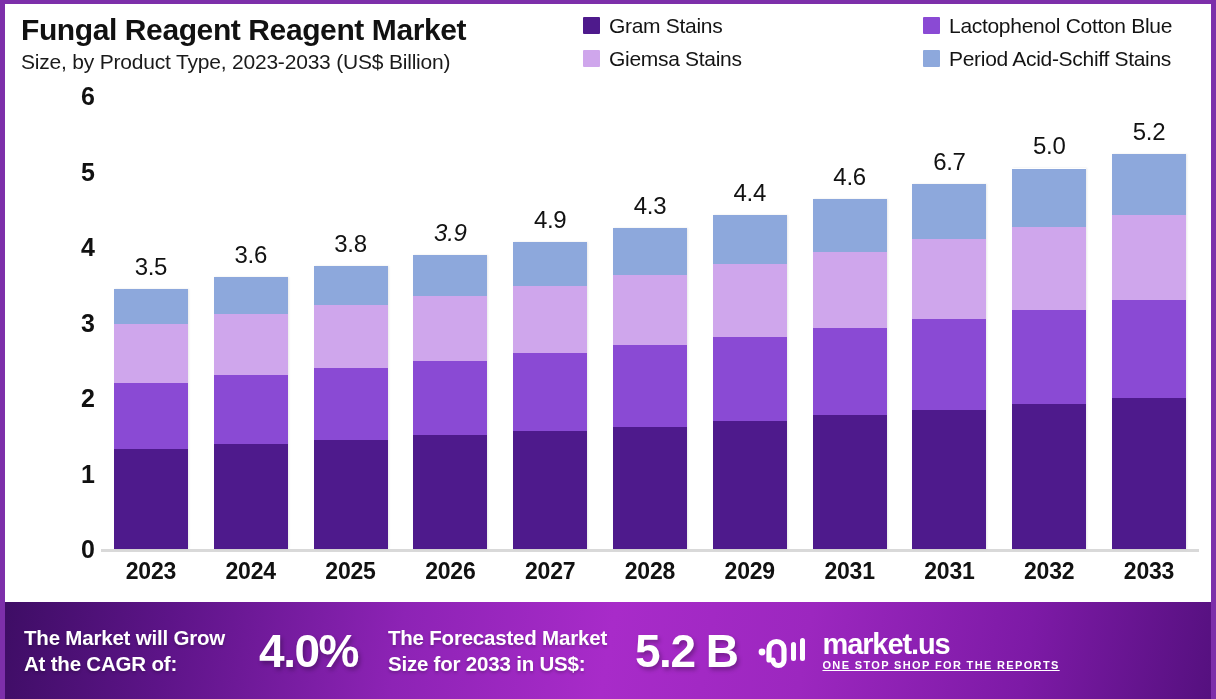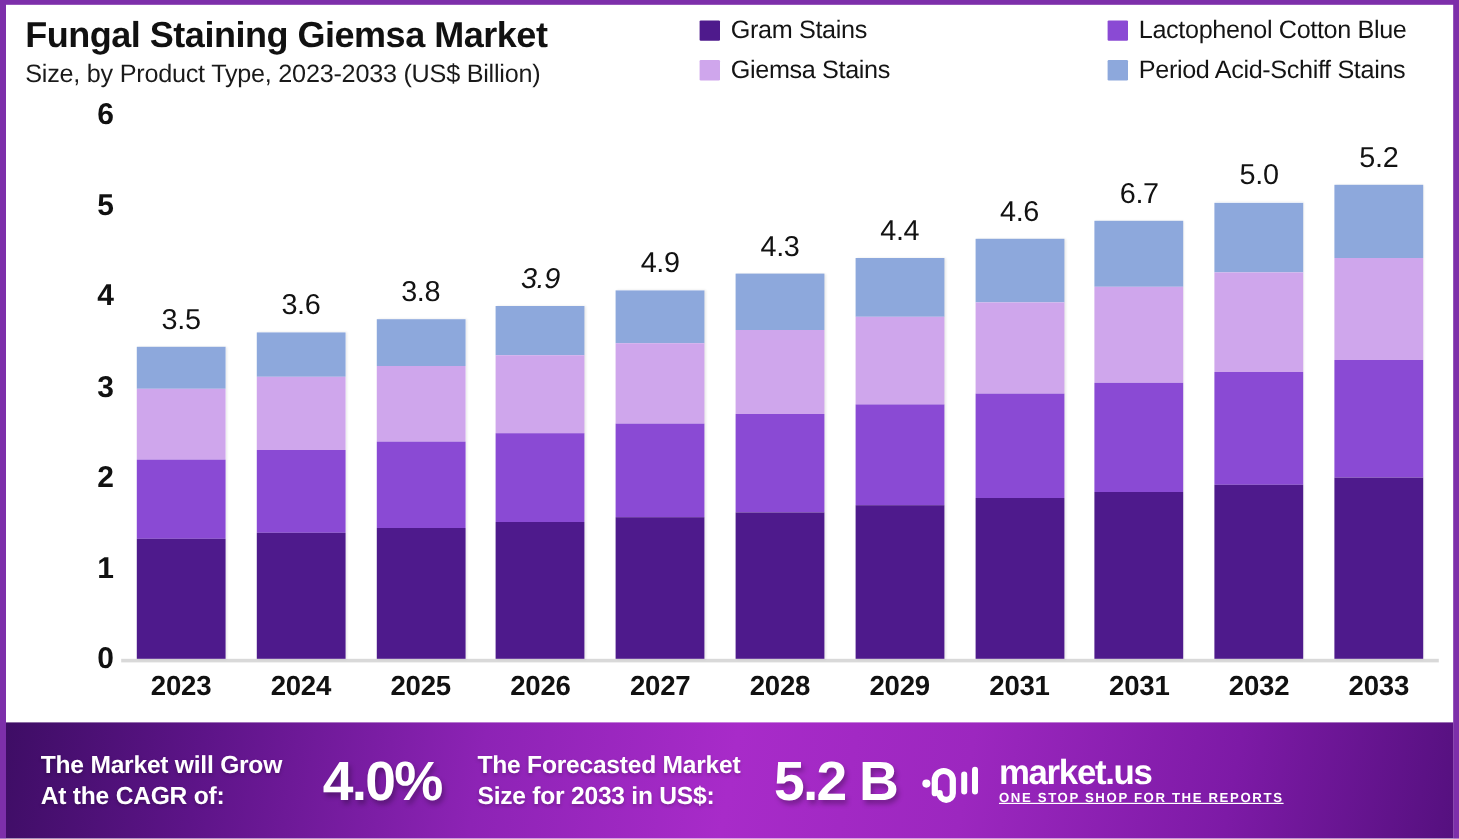--- a/index.html
+++ b/index.html
@@ -155,21 +155,21 @@
   
   .footer {
     position: absolute;
     left: -5px; right: -5px; bottom: 0;
     height: 97px;
     background: linear-gradient(100deg,
       #3d0d64 0%, #5d1488 14%, #8d23b5 33%,
       #a82bc9 50%, #9c27bf 66%, #7d1aa6 84%, #54107e 100%);
     display: flex;
     align-items: center;
-    padding: 0 12px 0 34px;
+    padding: 0 12px 0 24px;
   }
   .footer-label {
     color: #ffffff;
     font-size: 20.5px;
     font-weight: bold;
     line-height: 1.25;
     letter-spacing: -0.2px;
     text-shadow: 0 2px 3px rgba(0,0,0,0.22);
     white-space: nowrap;
   }
@@ -181,21 +181,20 @@
     text-shadow: 2px 3px 4px rgba(0,0,0,0.28);
     white-space: nowrap;
   }
   .fs1 { margin-right: 34px; }
   .fv1 { margin-right: 30px; }
   .fs2 { margin-right: 28px; }
   .fv2 { margin-right: 16px; }
 
   .brand {
     display: flex;
-    align-items: center;
     gap: 9px;
     margin-left: 4px;
   }
   .brand-mark { width: 56px; height: 40px; flex: 0 0 56px; }
   .brand-text { display: flex; flex-direction: column; }
   .brand-name {
     color: #ffffff;
     font-size: 29px;
     font-weight: bold;
     letter-spacing: -1.1px;
@@ -211,21 +210,21 @@
     text-decoration: underline;
   }
 </style>
 </head>
 <body>
 
 <div id="infographic">
 
   <div class="header">
     <div class="title-block">
-      <div class="chart-title">Fungal Staining Giemsa Market</div>
+      <div class="chart-title">Fungal Reagent Reagent Market</div>
       <div class="chart-subtitle">Size, by Product Type, 2023-2033 (US$ Billion)</div>
     </div>
     <div class="legend" id="legend-host">
         <div class="legend-item">
           <span class="legend-swatch" style="background: rgb(78, 26, 140);"></span>
           <span class="legend-label">Gram Stains</span>
         </div>
         <div class="legend-item">
           <span class="legend-swatch" style="background: rgb(138, 74, 212);"></span>
           <span class="legend-label">Lactophenol Cotton Blue</span>

